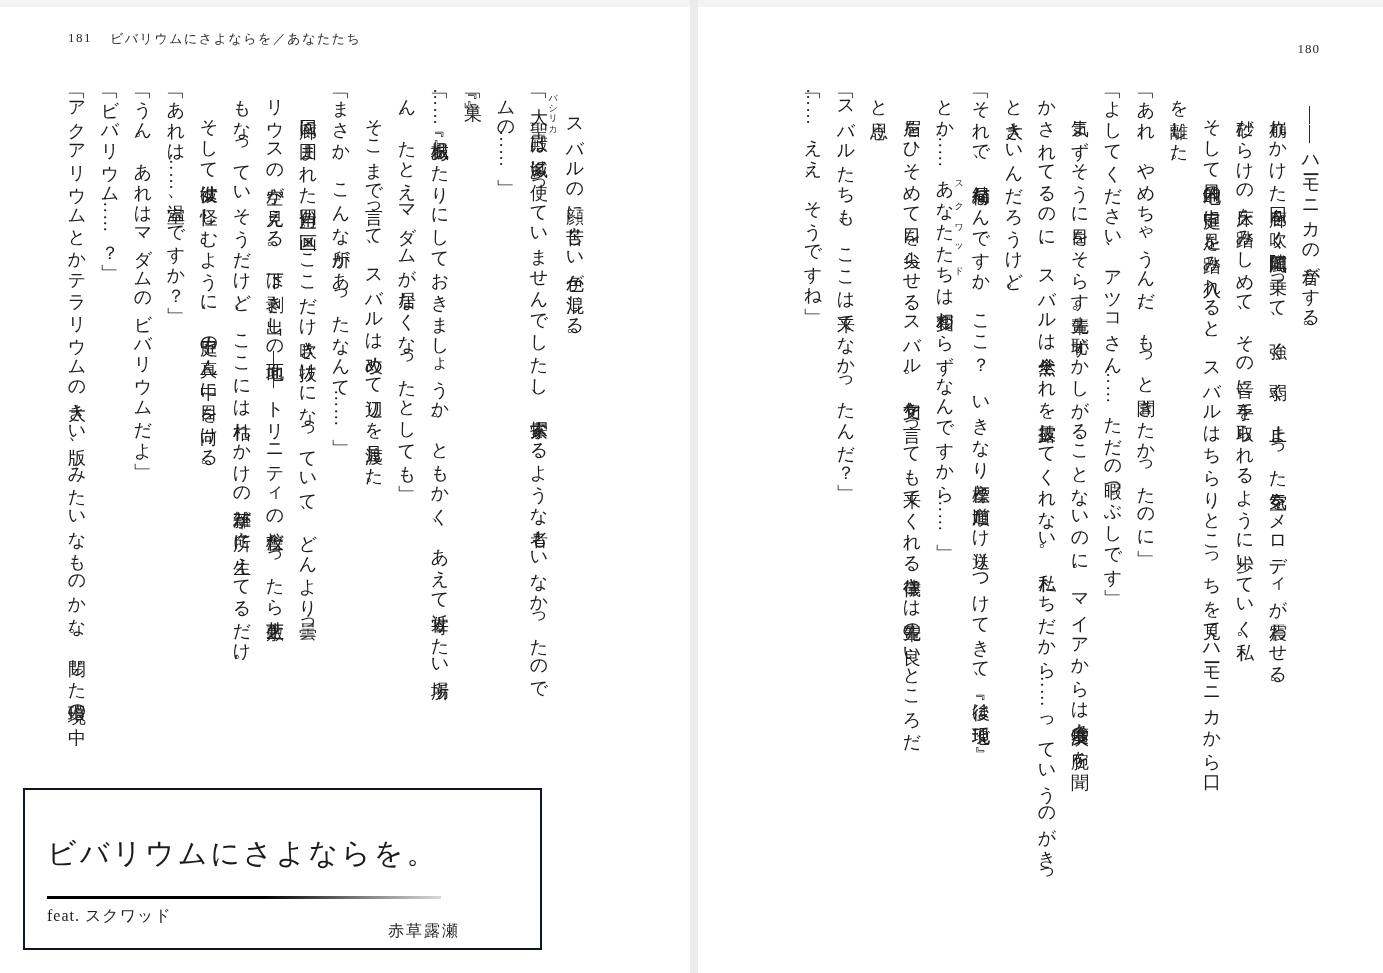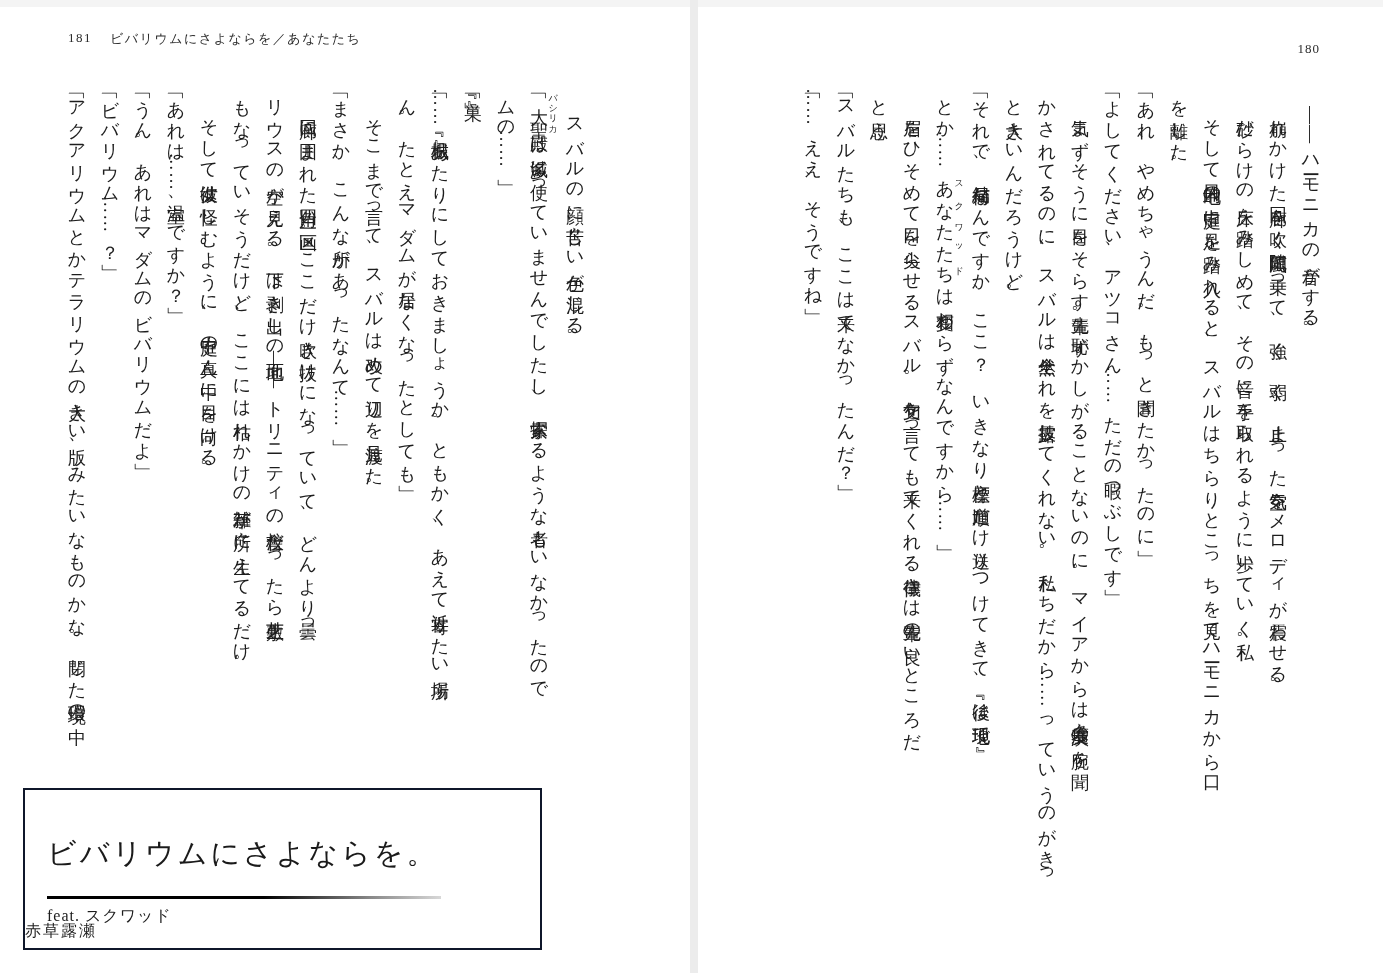--- a/index.html
+++ b/index.html
@@ -44,21 +44,21 @@
   .box-line {
     position:absolute; left:22px; top:106px; width:394px; height:3px;
     background:linear-gradient(to right,#000000 0%,#000000 55%,#888888 82%,#d8d8d8 100%);
   }
   .box-feat {
     position:absolute; left:22px; top:116px;
     font-size:16px; letter-spacing:1px; color:#1d1d1d; white-space:nowrap;
   }
   .box-author {
     position:absolute; left:0; top:131px; width:100%;
-    box-sizing:border-box; padding-right:80px; 
+    box-sizing:border-box; padding-right:80px; text-align:right;
     font-size:16px; letter-spacing:2px; color:#1d1d1d;
   }
 </style>
 </head>
 <body>
 
 <div class="canvas">
 
   <div class="top-strip"></div>
   <div class="gutter"></div>

